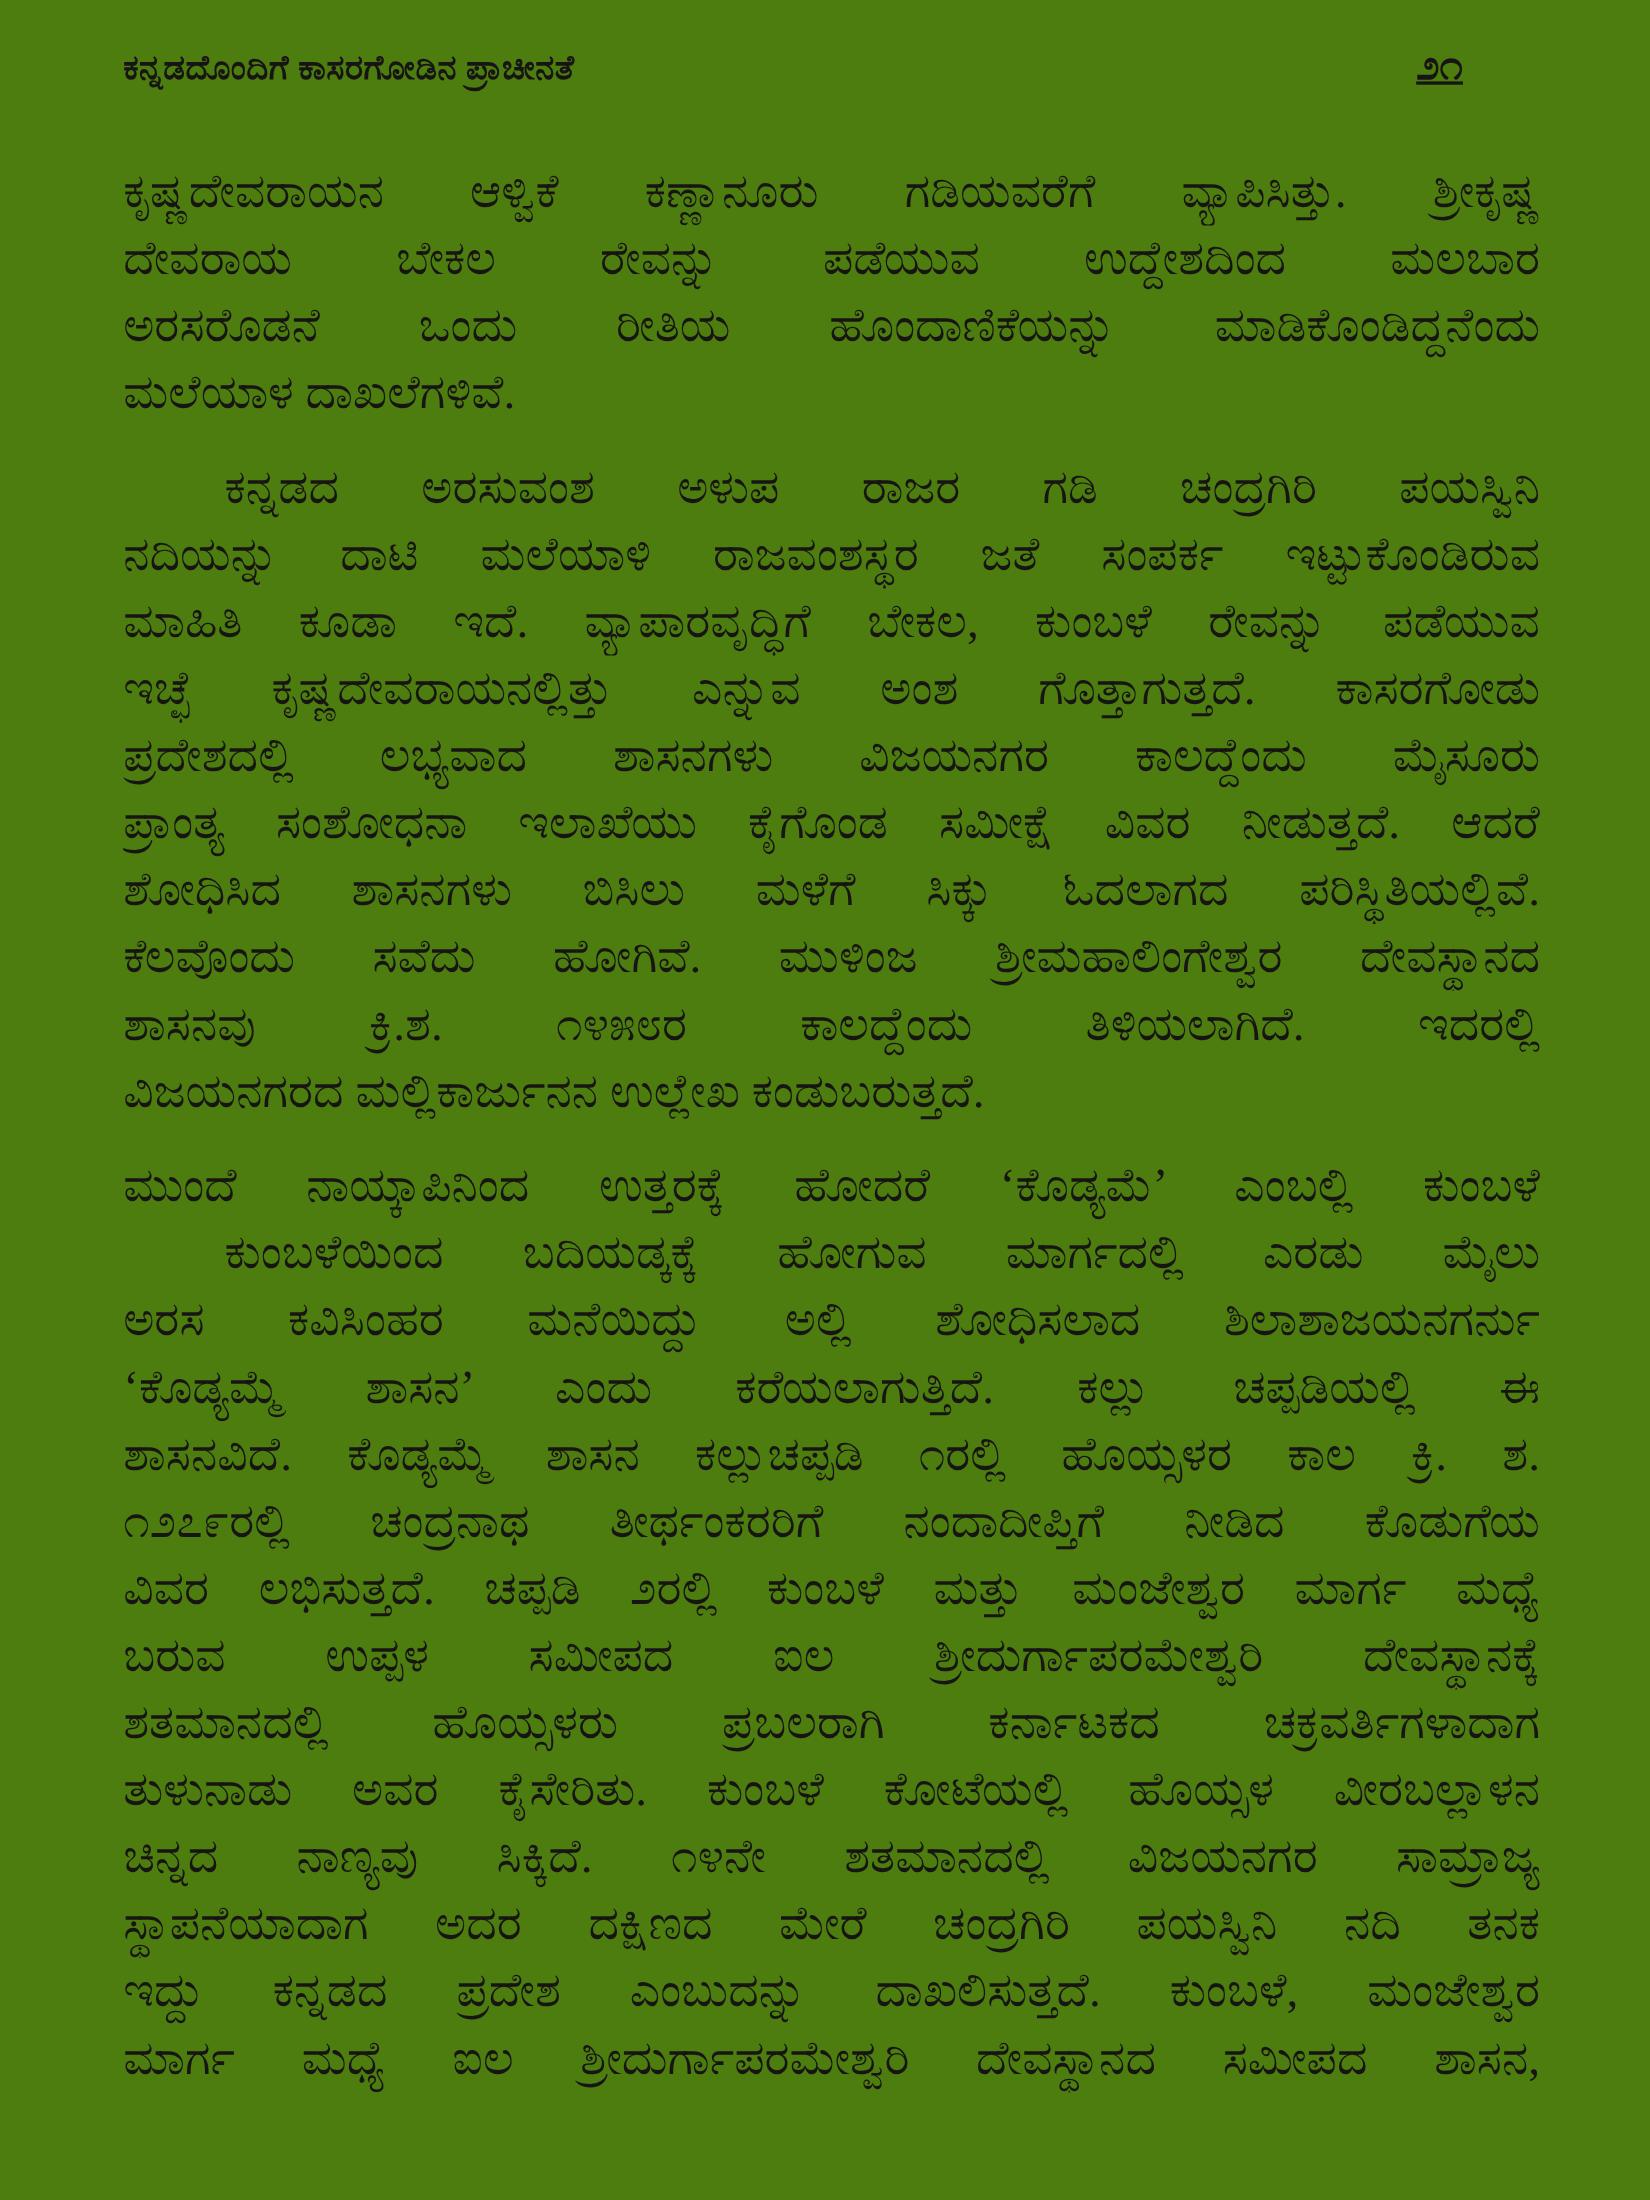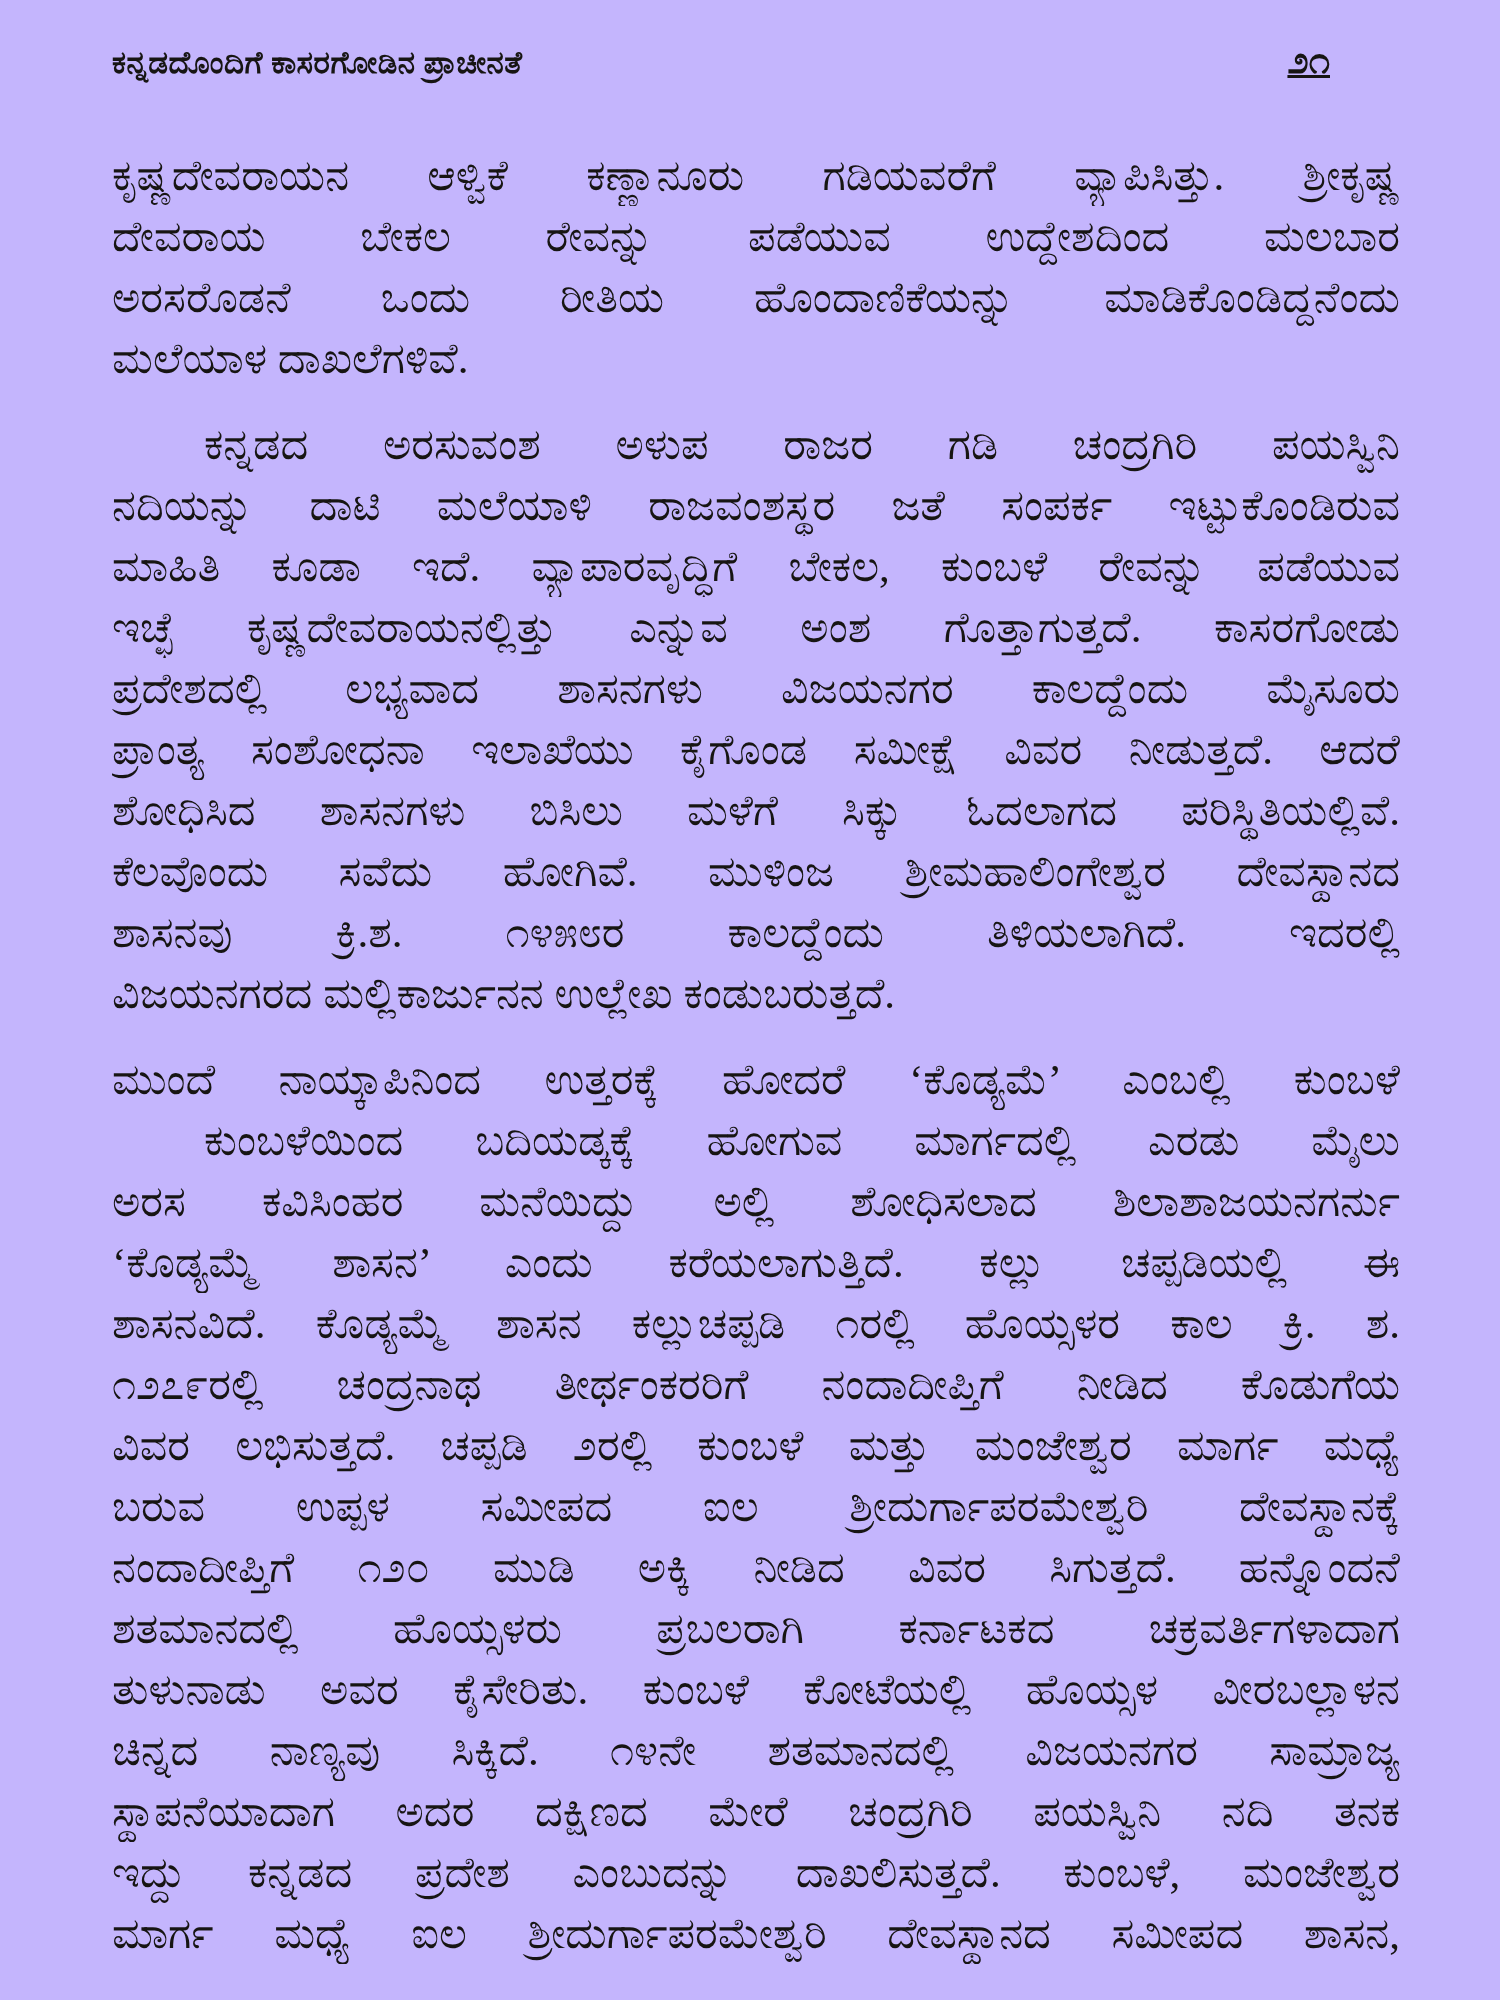--- a/index.html
+++ b/index.html
@@ -5,21 +5,21 @@
   html, body {
     margin: 0;
     padding: 0;
     background: #e8e8e8;
   }
   .page {
     position: relative;
     width: 1500px;
     height: 2000px;
     margin: 0 auto;
-    background: #c4b5fd;
+    background: #4d7c0f;
     color: #171513;
     font-family: "Liberation Serif", "DejaVu Serif", serif;
     overflow: hidden;
     box-sizing: border-box;
     padding: 38px 100px 0 112px;
   }
   .running-header {
     display: flex;
     justify-content: space-between;
     align-items: baseline;
@@ -91,21 +91,20 @@
 
     <div class="paragraph">
       <div class="line">ಮುಂದೆ ನಾಯ್ಕಾಪಿನಿಂದ ಉತ್ತರಕ್ಕೆ ಹೋದರೆ ‘ಕೊಡ್ಯಮೆ’ ಎಂಬಲ್ಲಿ ಕುಂಬಳೆ</div>
       <div class="line first-indent">ಕುಂಬಳೆಯಿಂದ ಬದಿಯಡ್ಕಕ್ಕೆ ಹೋಗುವ ಮಾರ್ಗದಲ್ಲಿ ಎರಡು ಮೈಲು</div>
       <div class="line">ಅರಸ ಕವಿಸಿಂಹರ ಮನೆಯಿದ್ದು ಅಲ್ಲಿ ಶೋಧಿಸಲಾದ ಶಿಲಾಶಾಜಯನಗರ್ನು</div>
       <div class="line">‘ಕೊಡ್ಯಮ್ಮೆ ಶಾಸನ’ ಎಂದು ಕರೆಯಲಾಗುತ್ತಿದೆ. ಕಲ್ಲು ಚಪ್ಪಡಿಯಲ್ಲಿ ಈ</div>
       <div class="line">ಶಾಸನವಿದೆ. ಕೊಡ್ಯಮ್ಮೆ ಶಾಸನ ಕಲ್ಲುಚಪ್ಪಡಿ ೧ರಲ್ಲಿ ಹೊಯ್ಸಳರ ಕಾಲ ಕ್ರಿ. ಶ.</div>
       <div class="line">೧೨೭೯ರಲ್ಲಿ ಚಂದ್ರನಾಥ ತೀರ್ಥಂಕರರಿಗೆ ನಂದಾದೀಪ್ತಿಗೆ ನೀಡಿದ ಕೊಡುಗೆಯ</div>
       <div class="line">ವಿವರ ಲಭಿಸುತ್ತದೆ. ಚಪ್ಪಡಿ ೨ರಲ್ಲಿ ಕುಂಬಳೆ ಮತ್ತು ಮಂಜೇಶ್ವರ ಮಾರ್ಗ ಮಧ್ಯೆ</div>
       <div class="line">ಬರುವ ಉಪ್ಪಳ ಸಮೀಪದ ಐಲ ಶ್ರೀದುರ್ಗಾಪರಮೇಶ್ವರಿ ದೇವಸ್ಥಾನಕ್ಕೆ</div>
-      <div class="line">ನಂದಾದೀಪ್ತಿಗೆ ೧೨೦ ಮುಡಿ ಅಕ್ಕಿ ನೀಡಿದ ವಿವರ ಸಿಗುತ್ತದೆ. ಹನ್ನೊಂದನೆ</div>
       <div class="line">ಶತಮಾನದಲ್ಲಿ ಹೊಯ್ಸಳರು ಪ್ರಬಲರಾಗಿ ಕರ್ನಾಟಕದ ಚಕ್ರವರ್ತಿಗಳಾದಾಗ</div>
       <div class="line">ತುಳುನಾಡು ಅವರ ಕೈಸೇರಿತು. ಕುಂಬಳೆ ಕೋಟೆಯಲ್ಲಿ ಹೊಯ್ಸಳ ವೀರಬಲ್ಲಾಳನ</div>
       <div class="line">ಚಿನ್ನದ ನಾಣ್ಯವು ಸಿಕ್ಕಿದೆ. ೧೪ನೇ ಶತಮಾನದಲ್ಲಿ ವಿಜಯನಗರ ಸಾಮ್ರಾಜ್ಯ</div>
       <div class="line">ಸ್ಥಾಪನೆಯಾದಾಗ ಅದರ ದಕ್ಷಿಣದ ಮೇರೆ ಚಂದ್ರಗಿರಿ ಪಯಸ್ವಿನಿ ನದಿ ತನಕ</div>
       <div class="line">ಇದ್ದು ಕನ್ನಡದ ಪ್ರದೇಶ ಎಂಬುದನ್ನು ದಾಖಲಿಸುತ್ತದೆ. ಕುಂಬಳೆ, ಮಂಜೇಶ್ವರ</div>
       <div class="line">ಮಾರ್ಗ ಮಧ್ಯೆ ಐಲ ಶ್ರೀದುರ್ಗಾಪರಮೇಶ್ವರಿ ದೇವಸ್ಥಾನದ ಸಮೀಪದ ಶಾಸನ,</div>
     </div>
 
   </div>
 </div>

